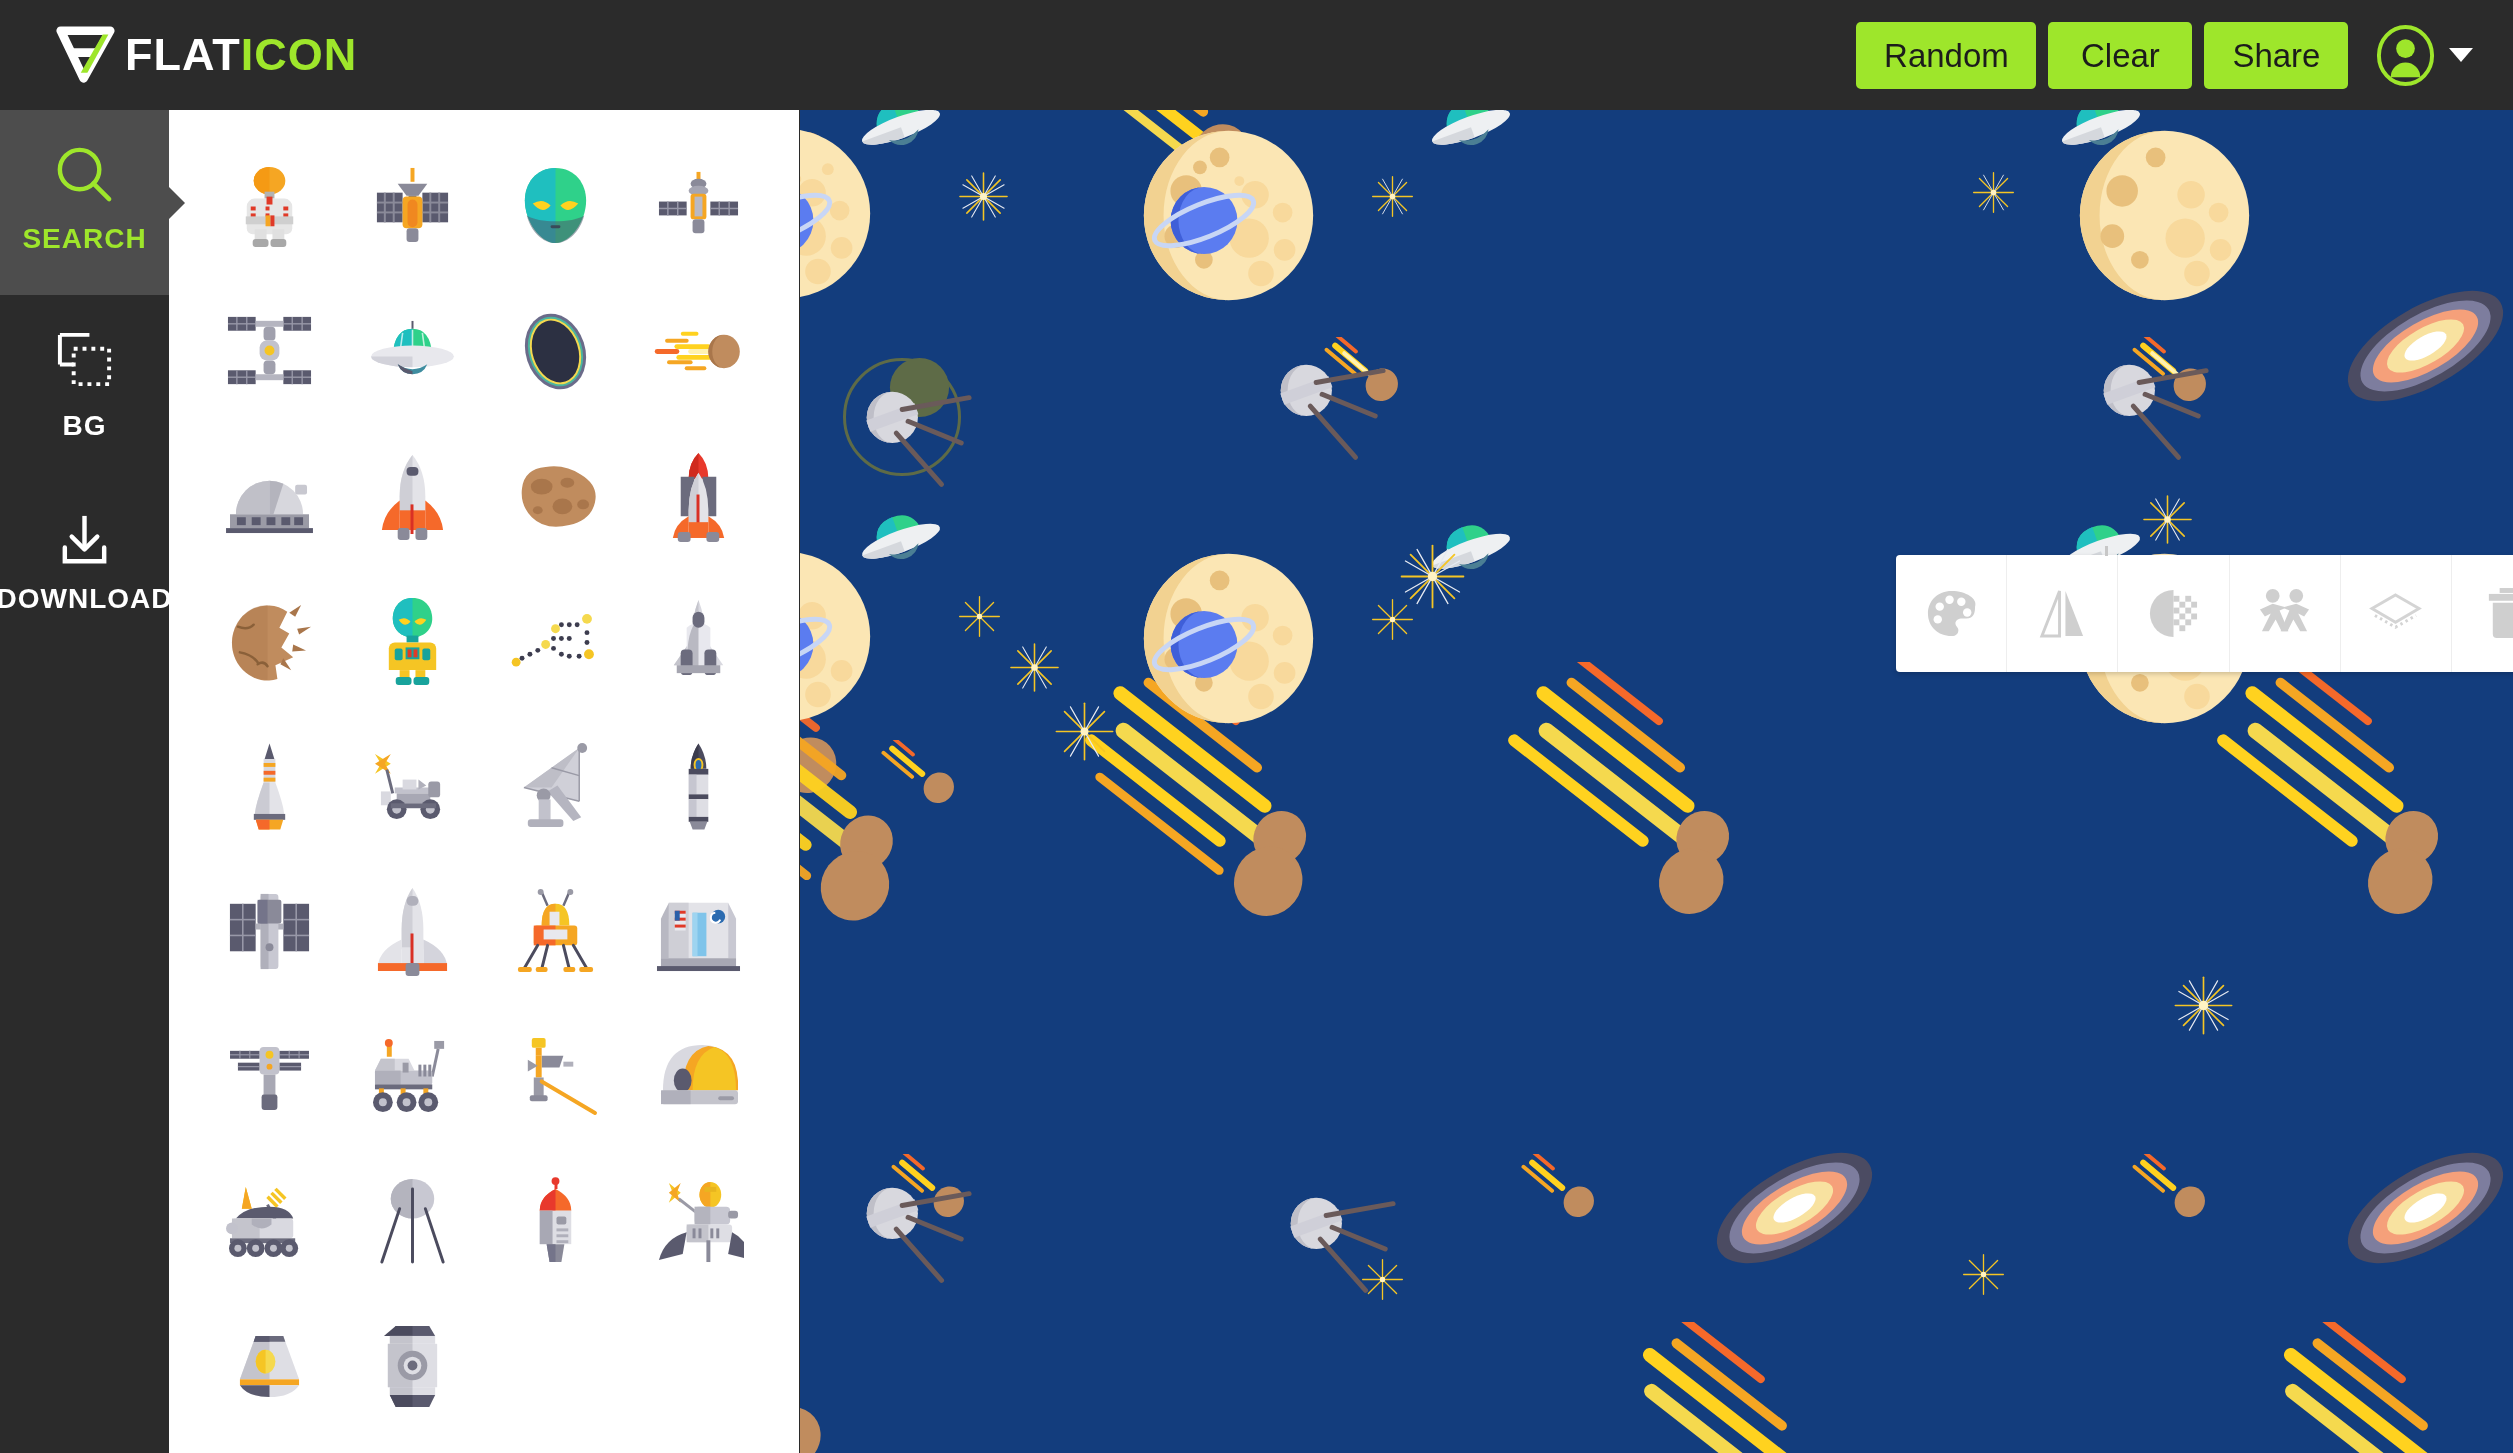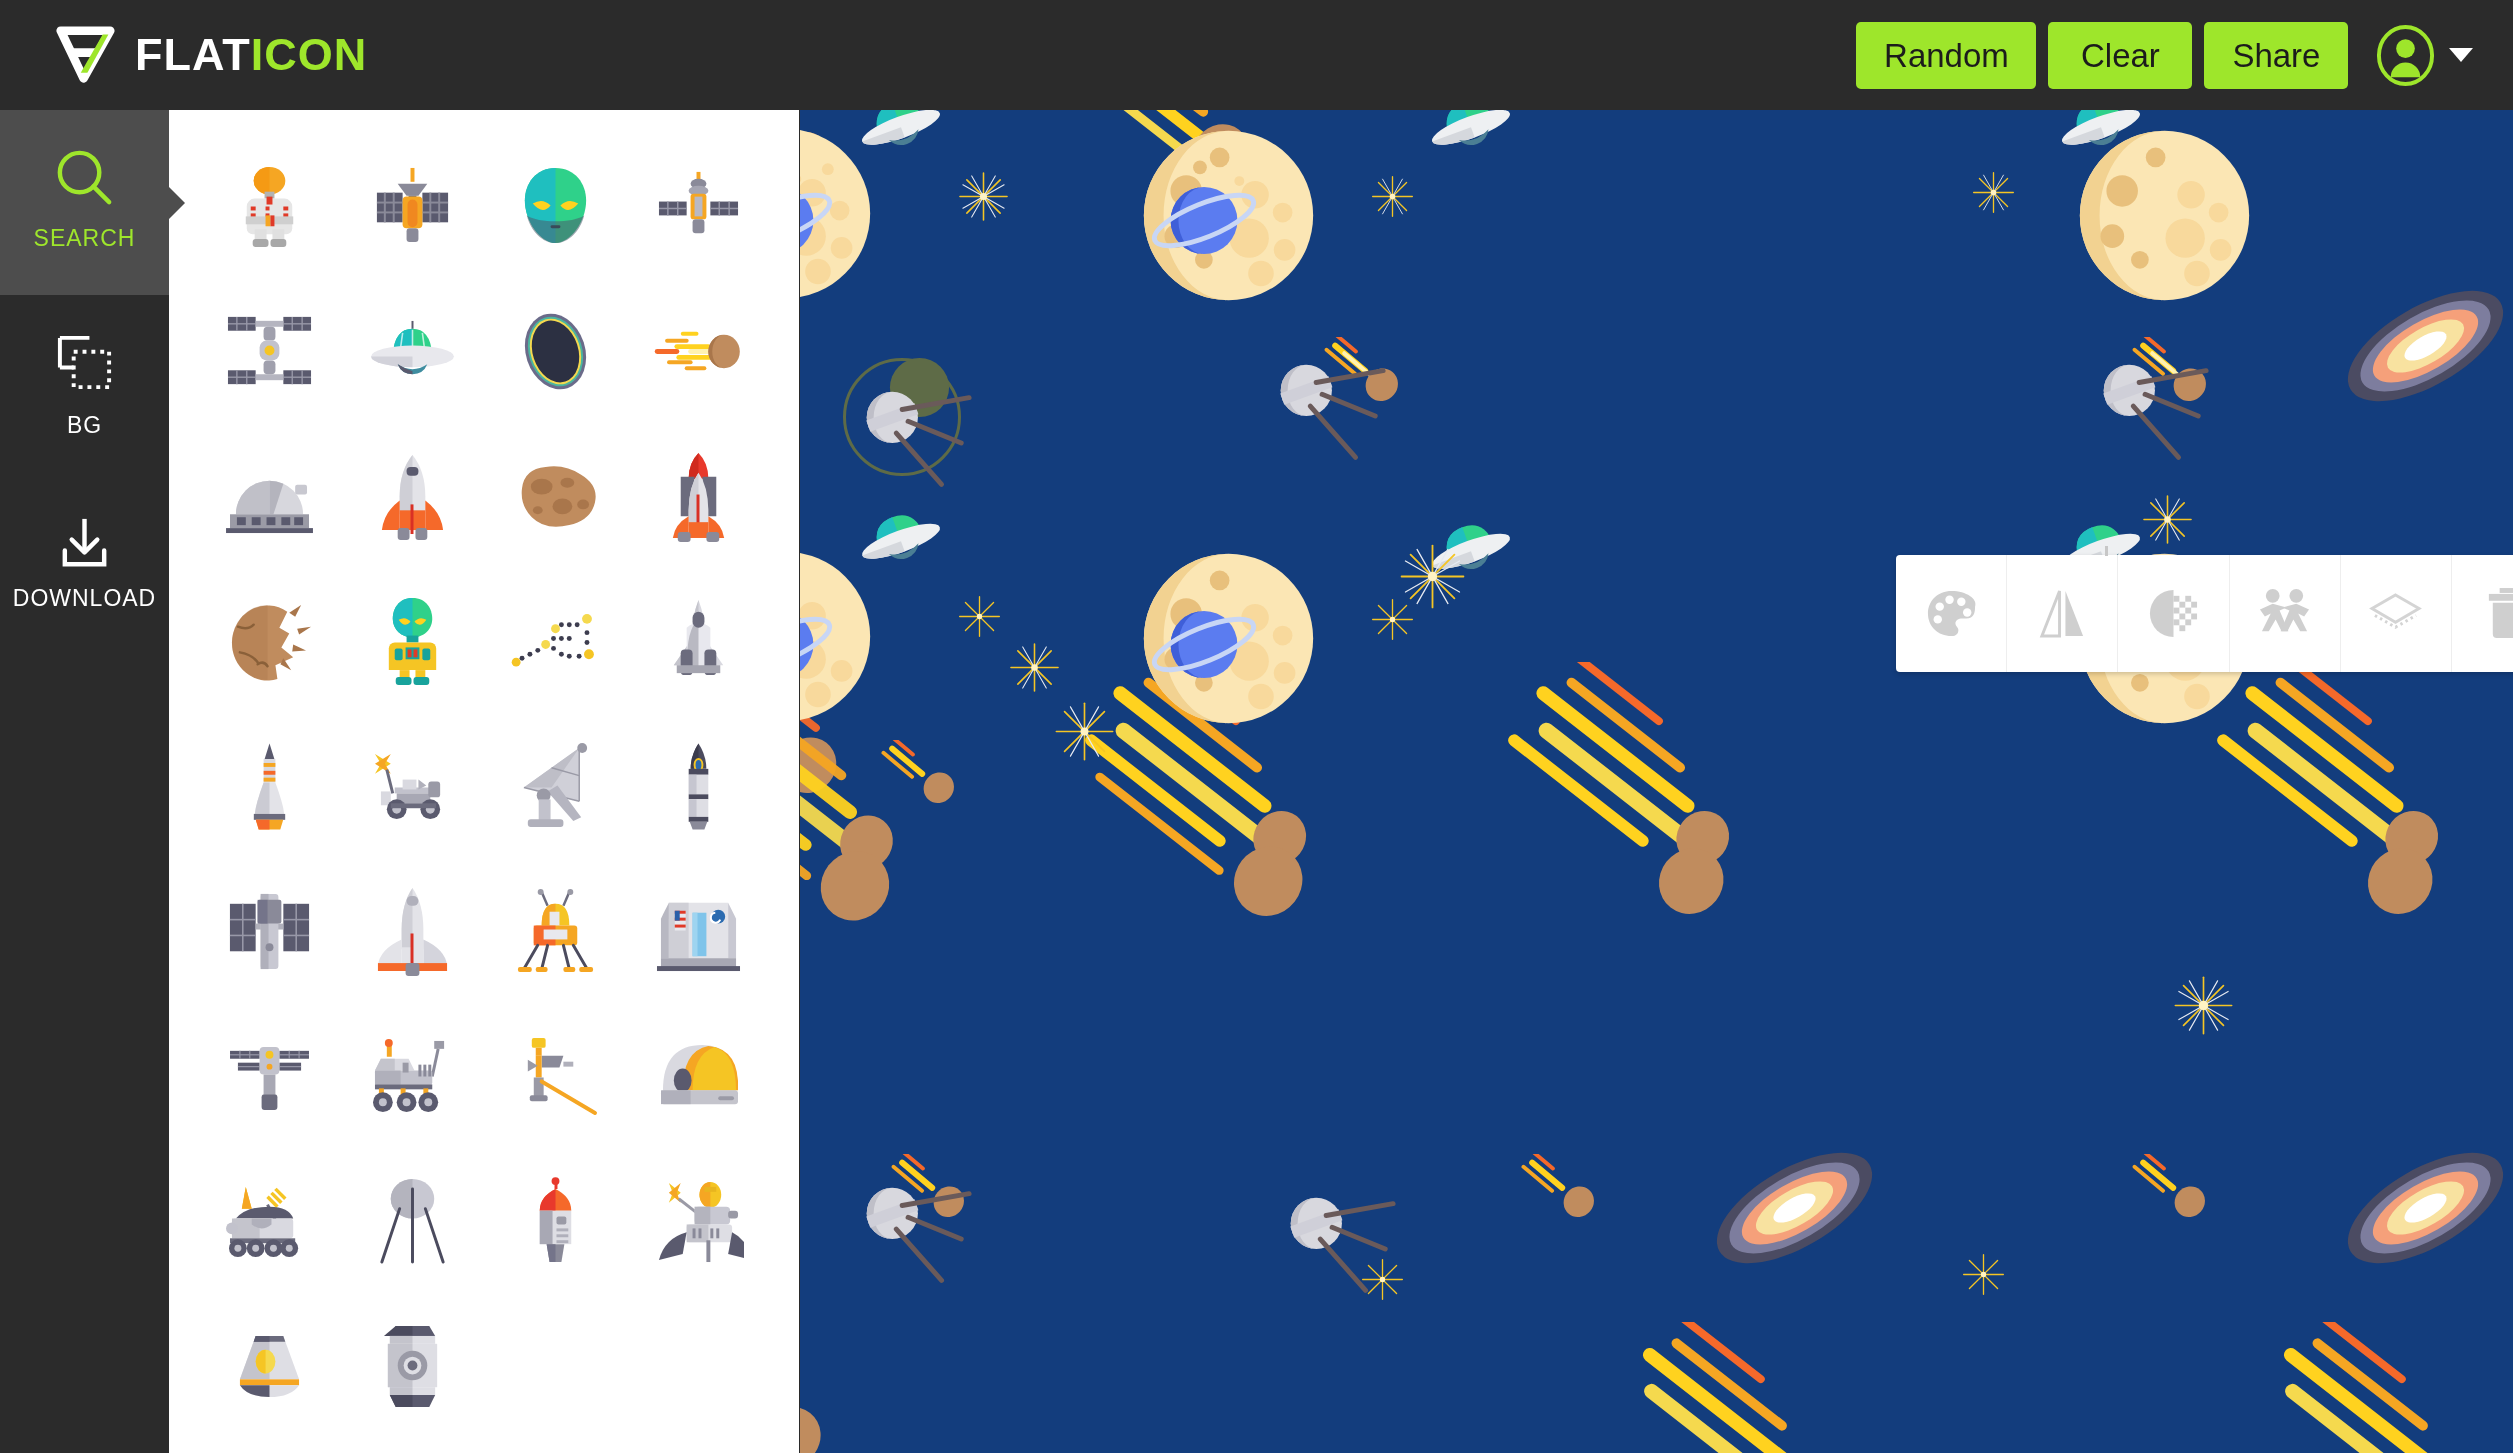--- a/index.html
+++ b/index.html
@@ -11,21 +11,21 @@
   }
   #app { position: relative; width: 2514px; height: 1454px; }
 
   
   #topbar {
     position: absolute; left: 0; top: 0; width: 2514px; height: 110px;
     background: #2b2b2b;
     display: flex; align-items: center; justify-content: space-between;
     z-index: 40;
   }
-  .brand { display: flex; align-items: center; gap: 19px; padding-left: 55px; }
+  .brand { display: flex; align-items: center; gap: 9px; padding-left: 55px; }
   .brand-logo { width: 61px; height: 61px; display: block; }
   .brand-text {
     font-size: 45px; font-weight: bold; letter-spacing: 1px;
     font-family: "Liberation Sans", sans-serif;
   }
   .brand-text .flat { color: #ffffff; }
   .brand-text .icon { color: #9ee62b; }
 
   .topbar-actions { display: flex; align-items: center; gap: 12px; padding-right: 41px; }
   .btn-green {
@@ -49,22 +49,22 @@
     background: #2b2b2b; z-index: 30;
   }
   .rail-item {
     position: relative; width: 169px;
     display: flex; flex-direction: column; align-items: center; justify-content: center;
     cursor: pointer; padding: 25.6px 0 21.7px 0;
   }
   .rail-item.active { background: #4d4d4d; }
   .rail-item .rail-ico { display: block; margin-bottom: 11.8px; }
   .rail-label {
-    font-size: 23px; letter-spacing: 1px; color: #ffffff;
-    font-family: "Liberation Sans", sans-serif; font-weight: normal;
+    font-size: 28px; letter-spacing: 1px; color: #ffffff;
+    font-family: "Liberation Sans", sans-serif; font-weight: bold;
   }
   .rail-item.active .rail-label { color: #9ee62b; }
   .rail-item.active::after {
     content: ""; position: absolute; right: -15.8px; top: 50%;
     transform: translateY(-50%);
     width: 0; height: 0;
     border-top: 16.7px solid transparent; border-bottom: 16.7px solid transparent;
     border-left: 16.7px solid #4d4d4d;
   }
   .rail-item.i-search { height: 185px; padding-top: 13.8px;}

